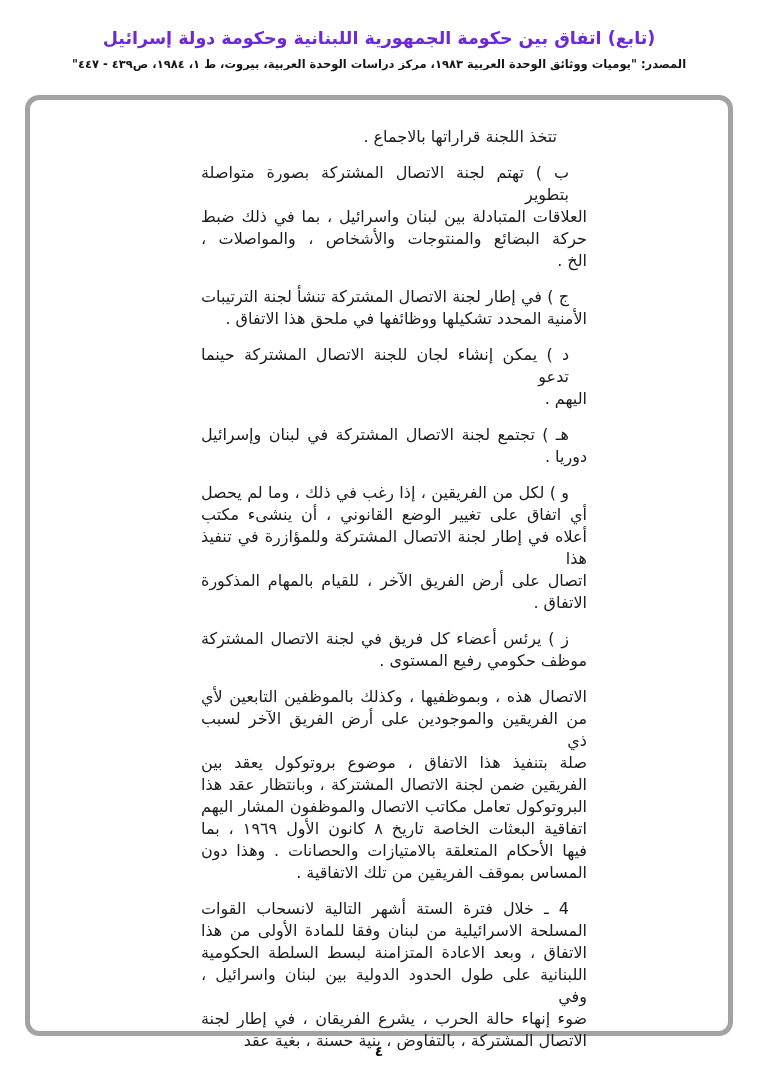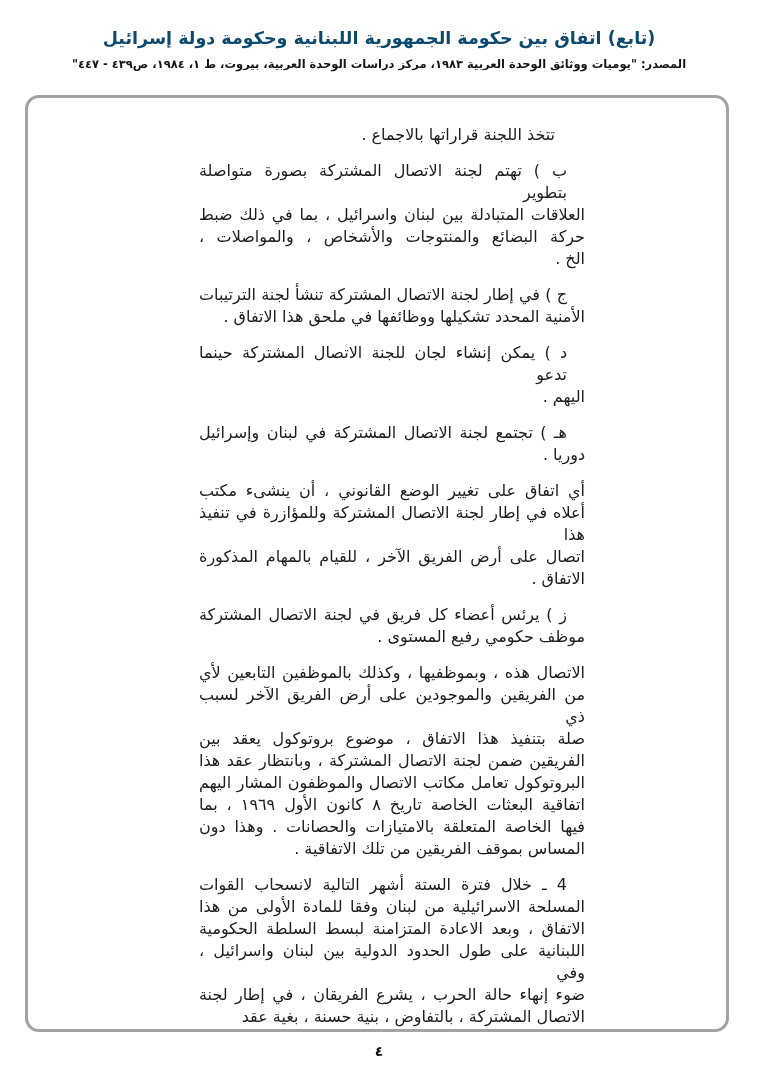--- a/index.html
+++ b/index.html
@@ -20,37 +20,37 @@
   #doc-header {
     position: absolute;
     top: 28px;
     left: 0;
     width: 100%;
     text-align: center;
   }
   #doc-title {
     font-size: 17.5px;
     font-weight: bold;
-    color: #0c4a6e;
+    color: #6d28d9;
     letter-spacing: 0px;
   }
   #doc-source {
     margin-top: 9px;
     font-size: 11.5px;
     font-weight: bold;
     color: #161616;
   }
   
   #doc-frame {
     position: absolute;
     left: 25px;
     top: 95px;
     width: 698px;   
     height: 931px;  
-    border: 3px solid #a3a3a3;
+    border: 5px solid #a3a3a3;
     border-radius: 14px;
     background: #ffffff;
   }
   
   #doc-body {
     position: absolute;
     top: 26px;
     right: 141px;
     width: 386px;
     direction: rtl;
@@ -116,37 +116,38 @@
         </div>
         <div class="para">
           <div class="line first">د ) يمكن إنشاء لجان للجنة الاتصال المشتركة حينما تدعو</div>
           <div class="line last">اليهم .</div>
         </div>
         <div class="para">
           <div class="line first">هـ ) تجتمع لجنة الاتصال المشتركة في لبنان وإسرائيل</div>
           <div class="line last">دوريا .</div>
         </div>
         <div class="para">
+          <div class="line first">و ) لكل من الفريقين ، إذا رغب في ذلك ، وما لم يحصل</div>
           <div class="line">أي اتفاق على تغيير الوضع القانوني ، أن ينشىء مكتب</div>
           <div class="line">أعلاه في إطار لجنة الاتصال المشتركة وللمؤازرة في تنفيذ هذا</div>
           <div class="line">اتصال على أرض الفريق الآخر ، للقيام بالمهام المذكورة</div>
           <div class="line last">الاتفاق .</div>
         </div>
         <div class="para">
           <div class="line first">ز ) يرئس أعضاء كل فريق في لجنة الاتصال المشتركة</div>
           <div class="line last">موظف حكومي رفيع المستوى .</div>
         </div>
         <div class="para">
           <div class="line">الاتصال هذه ، وبموظفيها ، وكذلك بالموظفين التابعين لأي</div>
           <div class="line">من الفريقين والموجودين على أرض الفريق الآخر لسبب ذي</div>
           <div class="line">صلة بتنفيذ هذا الاتفاق ، موضوع بروتوكول يعقد بين</div>
           <div class="line">الفريقين ضمن لجنة الاتصال المشتركة ، وبانتظار عقد هذا</div>
           <div class="line">البروتوكول تعامل مكاتب الاتصال والموظفون المشار اليهم</div>
           <div class="line">اتفاقية البعثات الخاصة تاريخ ٨ كانون الأول ١٩٦٩ ، بما</div>
-          <div class="line">فيها الخاصة المتعلقة بالامتيازات والحصانات . وهذا دون</div>
+          <div class="line">فيها الأحكام المتعلقة بالامتيازات والحصانات . وهذا دون</div>
           <div class="line last">المساس بموقف الفريقين من تلك الاتفاقية .</div>
         </div>
         <div class="para">
           <div class="line first">4 ـ خلال فترة الستة أشهر التالية لانسحاب القوات</div>
           <div class="line">المسلحة الاسرائيلية من لبنان وفقا للمادة الأولى من هذا</div>
           <div class="line">الاتفاق ، وبعد الاعادة المتزامنة لبسط السلطة الحكومية</div>
           <div class="line">اللبنانية على طول الحدود الدولية بين لبنان واسرائيل ، وفي</div>
           <div class="line">ضوء إنهاء حالة الحرب ، يشرع الفريقان ، في إطار لجنة</div>
           <div class="line last">الاتصال المشتركة ، بالتفاوض ، بنية حسنة ، بغية عقد</div>
         </div>

